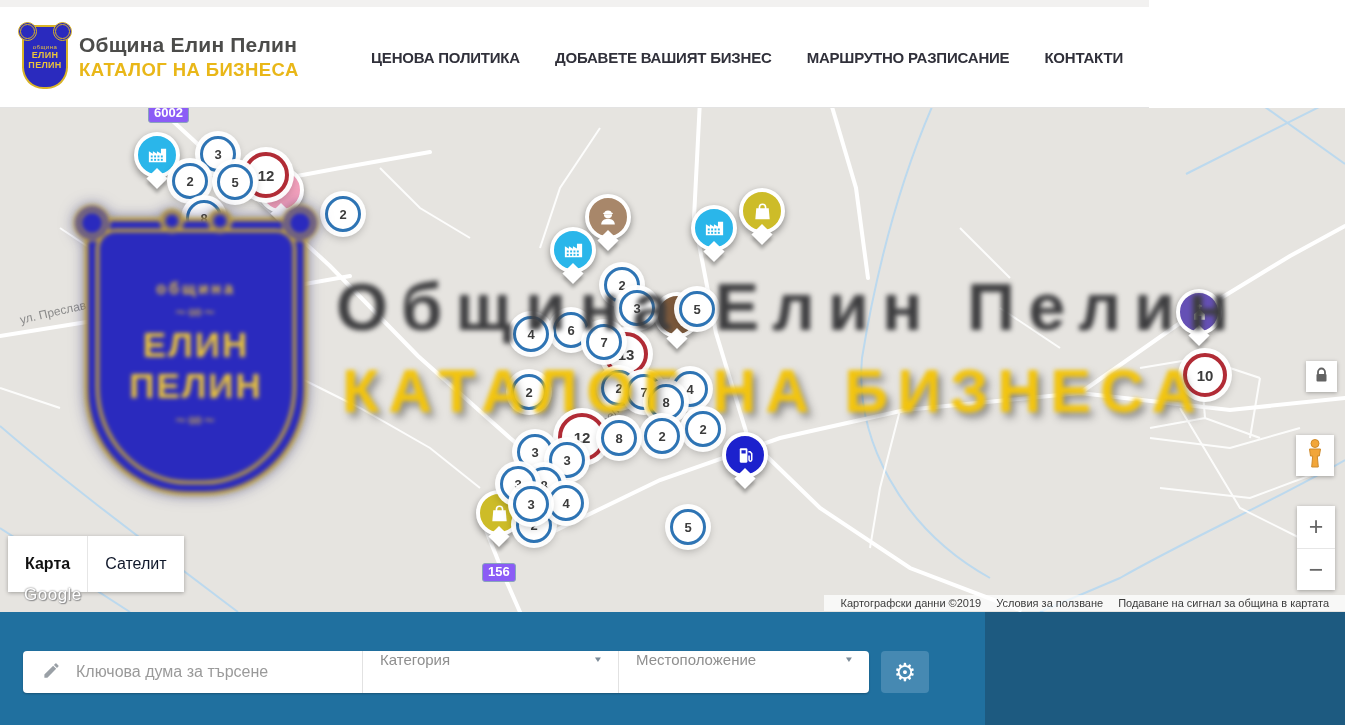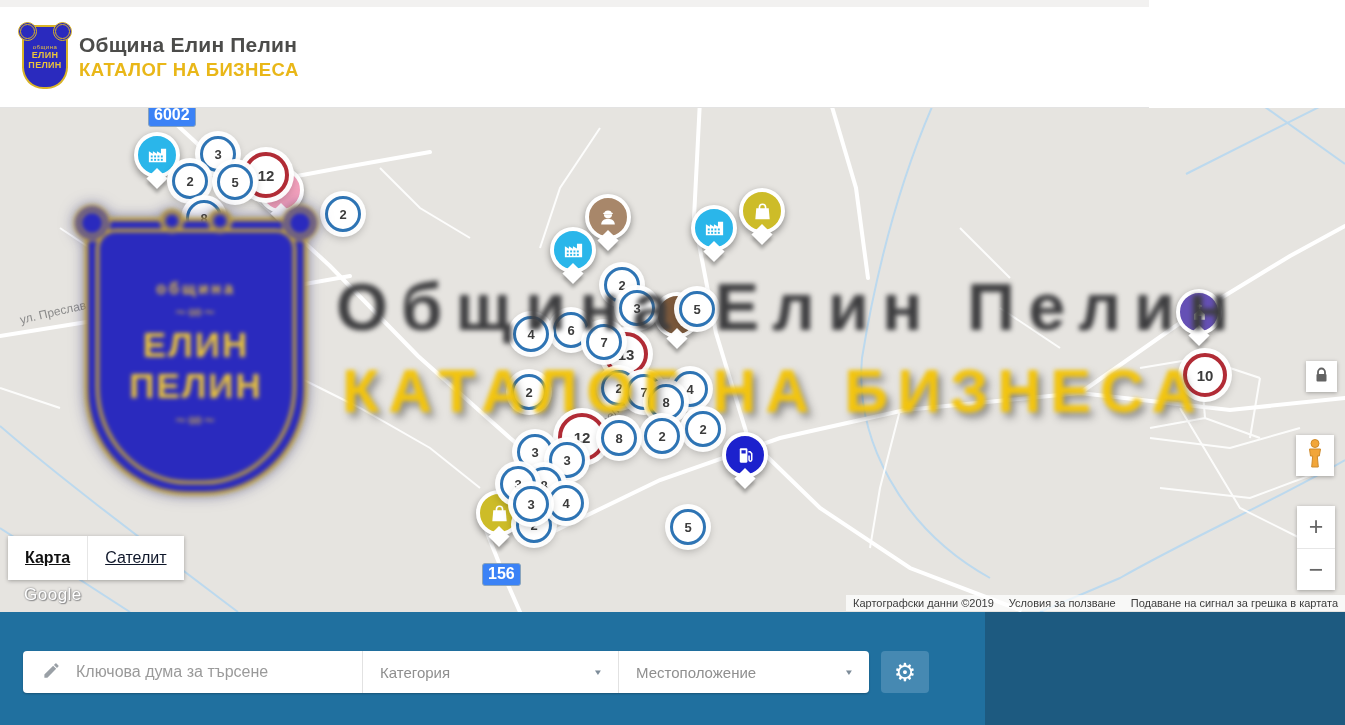--- a/index.html
+++ b/index.html
@@ -21,22 +21,22 @@
   .logo-main { font-size:9px; font-weight:bold; line-height:1.15; letter-spacing:.3px; }
   .brand-text { margin-left:11px; }
   .brand-title { font-size:21px; font-weight:bold; color:#4c4c4a; letter-spacing:.2px; }
   .brand-sub { font-size:18.5px; font-weight:bold; color:var(--brand-yellow,#e9b718); margin-top:2px; letter-spacing:.4px; }
   .main-nav { margin-left:auto; display:flex; gap:35px; align-items:center; }
   .nav-item { font-size:15px; font-weight:bold; color:#30303a; text-decoration:none; letter-spacing:-.2px; white-space:nowrap; }
 
   
   .map { position:absolute; top:108px; left:0; width:1345px; height:504px; background:#e6e4e0; overflow:hidden; }
   .roads { position:absolute; top:0; left:0; z-index:1; }
-  .road-badge { position:absolute; z-index:5; background:#3b82f6; border:1px solid #8aa4bd; color:#fff;
-                font-size:16px; font-weight:bold; padding:1px 5px 2px; border-radius:3px; line-height:1.1; }
+  .road-badge { position:absolute; z-index:5; background:#8b5cf6; border:1px solid #8aa4bd; color:#fff;
+                font-size:13px; font-weight:bold; padding:1px 5px 2px; border-radius:3px; line-height:1.1; }
   .street-label { position:absolute; z-index:5; color:#8b8b8b; font-size:12px; white-space:nowrap; transform-origin:left center; }
 
   .cluster { position:absolute; transform:translate(-50%,-50%); border-radius:50%; background:#fff;
              display:flex; align-items:center; justify-content:center; font-weight:bold; color:#3c3c3c;
              box-shadow:0 0 0 5px rgba(255,255,255,.96), 0 3px 8px 3px rgba(0,0,0,.25); cursor:pointer; }
   .pin { position:absolute; transform:translate(-50%,-50%); width:46px; height:46px; border-radius:50%;
          background:var(--pin,#888); border:4px solid #fff; display:flex; align-items:center; justify-content:center;
          box-shadow:0 3px 7px rgba(0,0,0,.4); cursor:pointer; }
   .pin::after { content:""; position:absolute; left:50%; bottom:-12px; width:15px; height:15px; background:#fff;
                 transform:translateX(-50%) rotate(45deg); z-index:-1; box-shadow:3px 3px 4px rgba(0,0,0,.3); }
@@ -59,45 +59,45 @@
   .wm-orn { font-size:19px; letter-spacing:2px; line-height:1; margin:4px 0; }
   .wm-name { font-size:35px; font-weight:bold; letter-spacing:2px; line-height:1.15; }
   .wm-line1 { position:absolute; left:336px; top:160px; z-index:505; font-size:67px; font-weight:bold;
               letter-spacing:13px; white-space:nowrap; filter:blur(2.6px); }
   .wm-line2 { position:absolute; left:342px; top:248px; z-index:506; font-size:61px; font-weight:bold;
               letter-spacing:9px; white-space:nowrap; filter:blur(2.2px);
               text-shadow:4px 5px 7px rgba(45,45,45,.55); }
 
   
   .maptype { position:absolute; left:8px; top:428px; z-index:600; display:flex; box-shadow:0 1px 4px rgba(0,0,0,.3); }
-  .maptype button { height:44px; background:#fff; border:0; font-family:inherit; font-size:16px; padding:0 17px; cursor:pointer;text-decoration:underline; }
+  .maptype button { height:56px; background:#fff; border:0; font-family:inherit; font-size:16px; padding:0 17px; cursor:pointer; }
   .maptype .active { font-weight:bold; color:#111; }
   .maptype .inactive { color:#0f172a; border-left:1px solid #e6e6e6; }
   .google-logo { position:absolute; left:24px; top:477px; z-index:600; font-size:17px; font-weight:normal; color:#fff;
                  letter-spacing:.5px; text-shadow:0 0 2px #9a9a9a, 0 0 2px #9a9a9a, 1px 1px 1px #888; }
   .attribution { position:absolute; right:0; top:487px; height:16px; z-index:600; background:rgba(255,255,255,.72);
-                 display:flex; gap:15px; align-items:center; padding:0 7px; font-size:11px; color:#3c3c3c; }
+                 display:flex; gap:15px; align-items:center; padding:0 16px; font-size:11px; color:#3c3c3c; }
   .attribution a { color:#3c3c3c; text-decoration:none; }
   .ctl { position:absolute; z-index:600; background:#fff; box-shadow:0 1px 4px rgba(0,0,0,.3);
          display:flex; align-items:center; justify-content:center; cursor:pointer; }
   .ctl-lock { left:1306px; top:253px; width:31px; height:31px; }
   .ctl-pegman { left:1296px; top:327px; width:38px; height:41px; }
   .ctl-zoom { left:1297px; top:398px; width:38px; height:84px; flex-direction:column; align-items:stretch; }
   .zoom-btn { flex:1; background:#fff; border:0; font-family:inherit; font-size:25px; color:#666; cursor:pointer; line-height:1; }
   .zoom-btn.minus { border-top:1px solid #e6e6e6; }
 
   
   .searchbar { position:absolute; top:612px; left:0; width:1345px; height:113px; background:var(--bar,#20709f); z-index:900; }
   .dark-panel { position:absolute; right:0; top:0; width:360px; height:113px; background:var(--panel,#1d5a80); }
   .search-group { position:absolute; left:23px; top:39px; width:846px; height:42px; background:#fff;
                   border-radius:4px; display:flex; align-items:stretch; box-shadow:0 1px 2px rgba(0,0,0,.25); }
   .kw { flex:0 0 339px; display:flex; align-items:center; padding-left:19px; gap:13px; }
   .kw input { border:0; outline:0; width:100%; font-family:inherit; font-size:16px; color:#a21caf; background:transparent; }
   .kw input::placeholder { color:#9a9a9a; opacity:1; }
-  .sel { border-left:1px solid #e2e2e2; display:flex; align-items:center; justify-content:space-between;
+  .sel { border-left:1px solid #e2e2e2; display:flex; justify-content:space-between;
          padding:0 15px 0 17px; font-size:15px; color:#8f8f8f; cursor:pointer; }
   .sel.cat { flex:0 0 256px; } .sel.loc { flex:0 0 251px; }
   .caret { font-size:10px; color:#7d8c99; transform:scaleY(.8); }
   .gear-btn { position:absolute; left:881px; top:39px; width:48px; height:42px; background:#4689b2; border:0;
               border-radius:4px; color:#fff; font-size:25px; line-height:1; cursor:pointer; display:flex;
               align-items:center; justify-content:center; font-family:"DejaVu Sans",sans-serif; }
   .search-btn { position:absolute; left:1018px; top:39px; width:300px; height:42px; background:var(--btn,#eec41c);
                 border:0; border-radius:3px; color:#fff; font-family:inherit; font-weight:bold; font-size:15px;
                 letter-spacing:1px; cursor:pointer; display:flex; align-items:center; justify-content:center; gap:10px; }
 </style>
@@ -109,20 +109,26 @@
   <div class="header">
     <div class="logo-shield">
       <span class="logo-top">община</span>
       <span class="logo-main">ЕЛИН</span>
       <span class="logo-main">ПЕЛИН</span>
     </div>
     <div class="brand-text">
       <div class="brand-title">Община Елин Пелин</div>
       <div class="brand-sub">КАТАЛОГ НА БИЗНЕСА</div>
     </div>
+    <nav class="main-nav">
+        <a href="#" class="nav-item">ЦЕНОВА ПОЛИТИКА</a>
+        <a href="#" class="nav-item">ДОБАВЕТЕ ВАШИЯТ БИЗНЕС</a>
+        <a href="#" class="nav-item">МАРШРУТНО РАЗПИСАНИЕ</a>
+        <a href="#" class="nav-item">КОНТАКТИ</a>
+      </nav>
   </div>
 
   <div class="map">
     <svg class="roads" width="1345" height="504" viewBox="0 0 1345 504">
       <g fill="none" stroke="#bcd9ee" stroke-width="2">
         <path d="M1186,66 L1345,-14"></path>
           <path d="M1258,-6 L1345,56"></path>
         <path d="M935,-8 C905,60 880,140 862,250 C855,330 900,420 990,470"></path>
         <path d="M0,318 C60,370 140,430 238,504"></path>
         <path d="M1345,352 C1270,395 1190,430 1120,470 L1040,504"></path>
@@ -372,21 +378,21 @@
     <div class="wm-line2" id="wm2" style="color: rgb(242, 196, 14);">КАТАЛОГ НА БИЗНЕСА</div>
 
     <div class="maptype">
       <button class="active">Карта</button>
       <button class="inactive">Сателит</button>
     </div>
     <div class="google-logo">Google</div>
     <div class="attribution" id="attribution">
         <span>Картографски данни ©2019</span>
         <a href="#">Условия за ползване</a>
-        <a href="#">Подаване на сигнал за грешка в картата</a>
+        <a href="#">Подаване на сигнал за община в картата</a>
       </div>
 
     <div class="ctl ctl-lock">
       <span>
         <svg width="15" height="16" viewBox="0 0 15 16">
             <path d="M4 7V5a3.5 3.5 0 017 0v2" fill="none" stroke="#636363" stroke-width="1.8"></path>
             <rect x="2.5" y="7" width="10" height="7.5" rx="1" fill="#636363"></rect>
           </svg>
       </span>
     </div>

